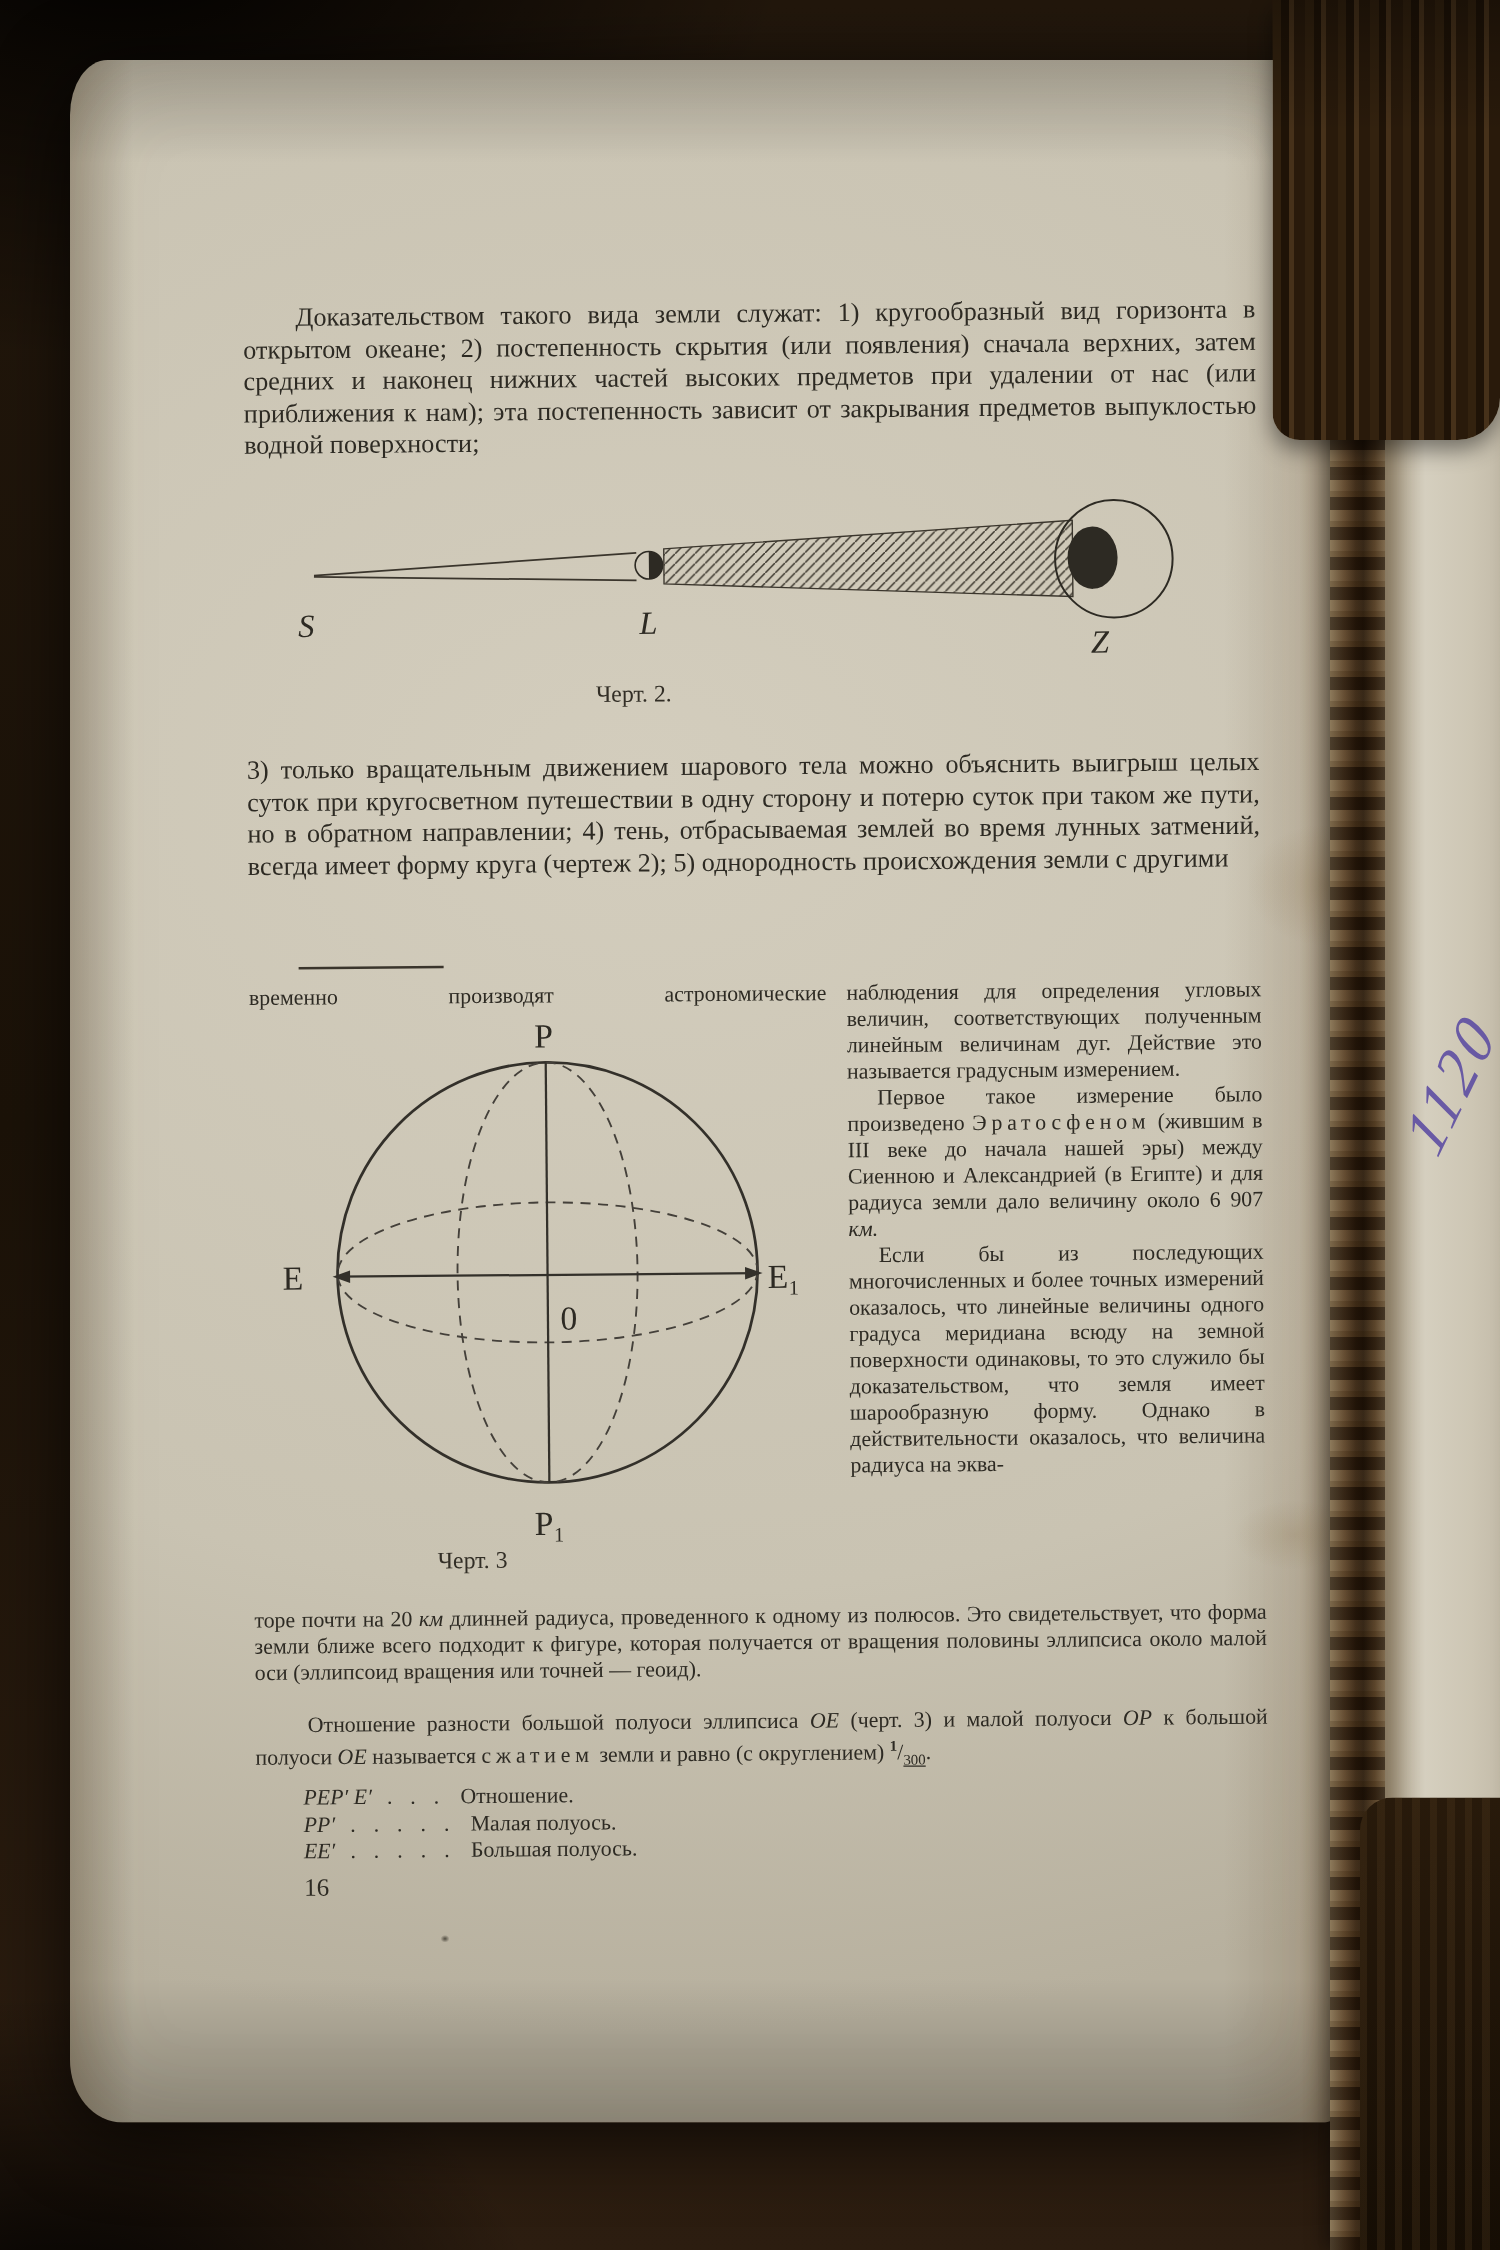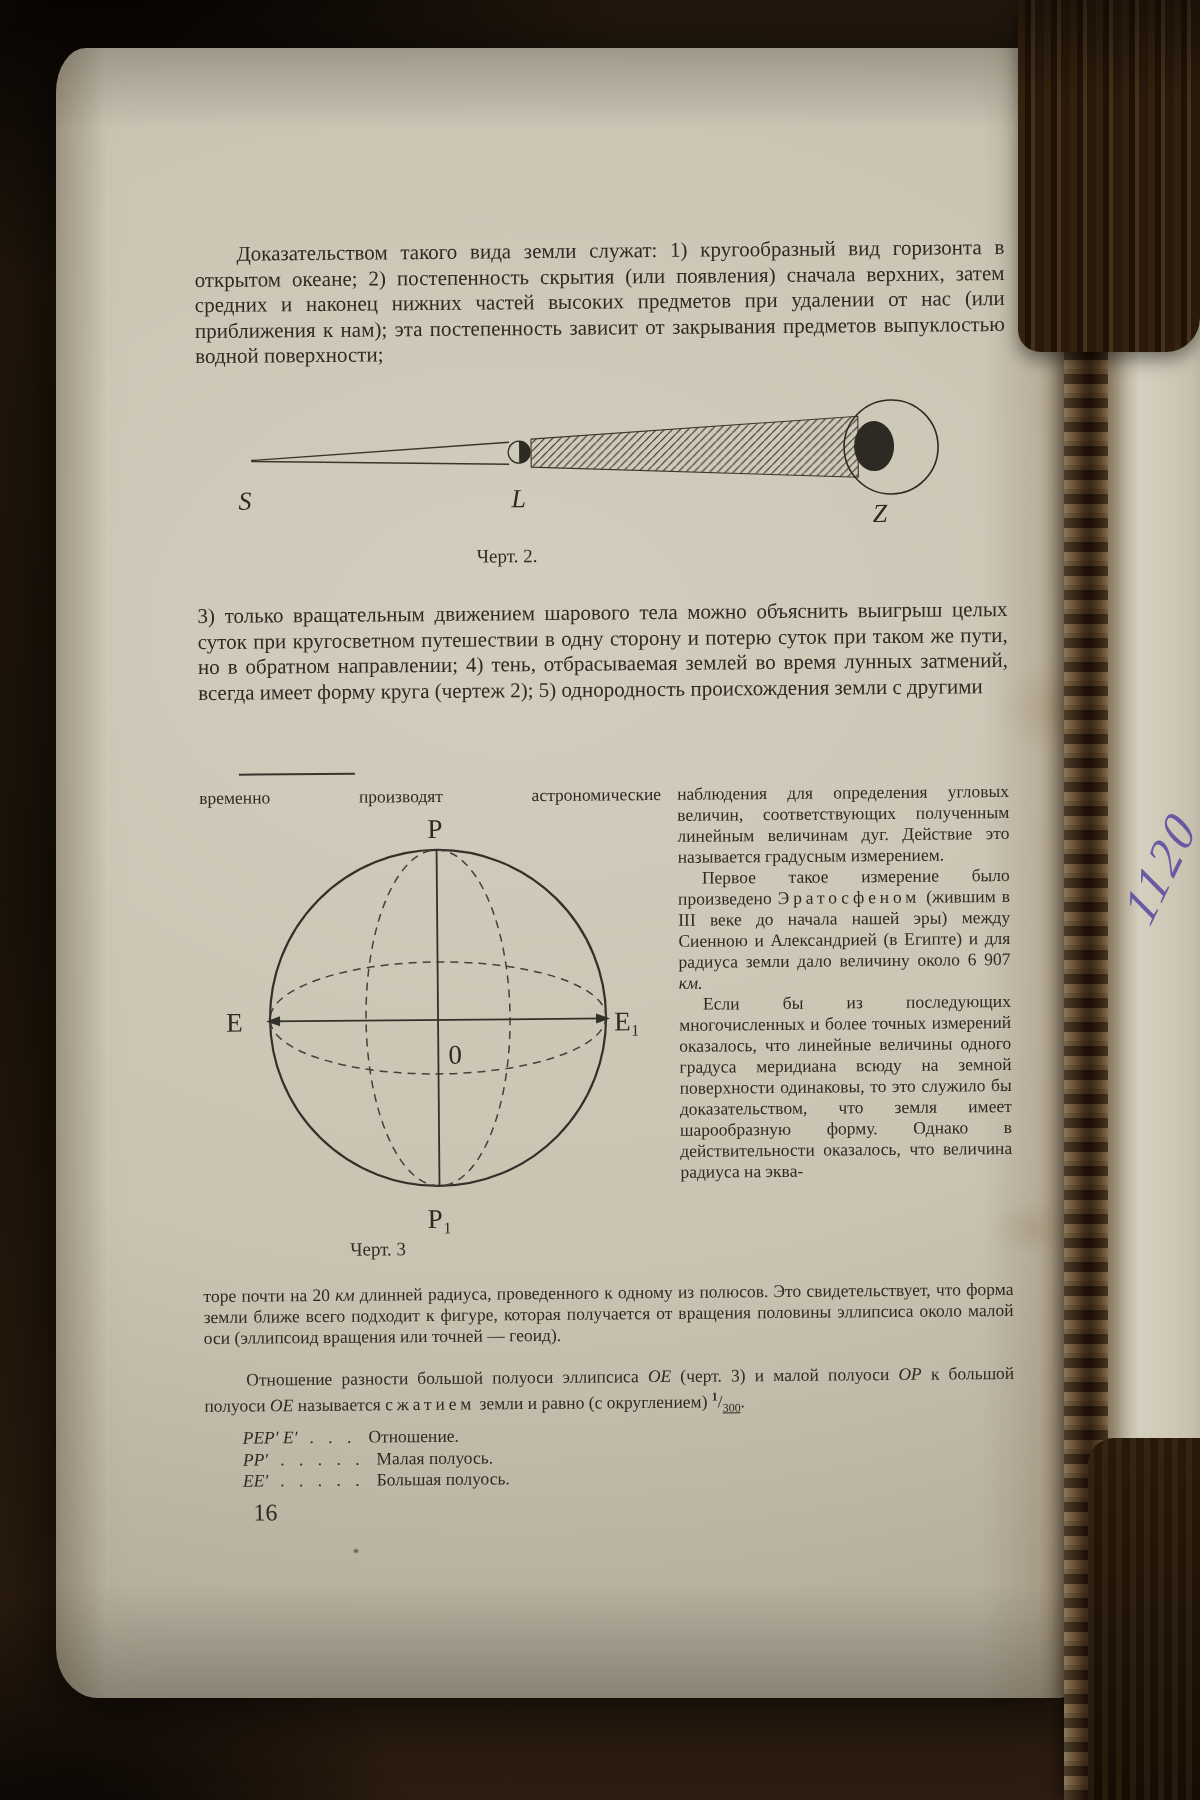--- a/index.html
+++ b/index.html
@@ -58,21 +58,21 @@
   .indent-sm{text-indent:24px;}
   .caption{position:absolute;text-align:center;font-size:19px;color:#322e26;}
   .rule{position:absolute;height:2px;background:#3a352c;}
   .justify-all{text-align:justify;text-align-last:justify;}
   .sp{letter-spacing:.22em;}
   .sup{vertical-align:super;font-size:68%;font-weight:bold;}
   .sub{vertical-align:sub;font-size:68%;text-decoration:underline;}
   .def-row{white-space:nowrap;}
   .def-term{font-style:italic;margin-right:12px;margin-top:40px;}
   .def-dots{letter-spacing:5px;margin-right:12px;}
-  .pagenum{position:absolute;left:248px;top:1500px;font-size:24px;}
+  .pagenum{position:absolute;left:238px;top:1500px;font-size:20px;}
   svg{position:absolute;overflow:visible;}
   svg text{font-family:"Liberation Serif","DejaVu Serif",serif;fill:#2d2a23;}
   .fig-lab-i{font-style:italic;font-size:26px;}
   .fig-lab{font-size:27px;}
 </style>
 </head>
 <body>
 
 <div class="photo">
 

